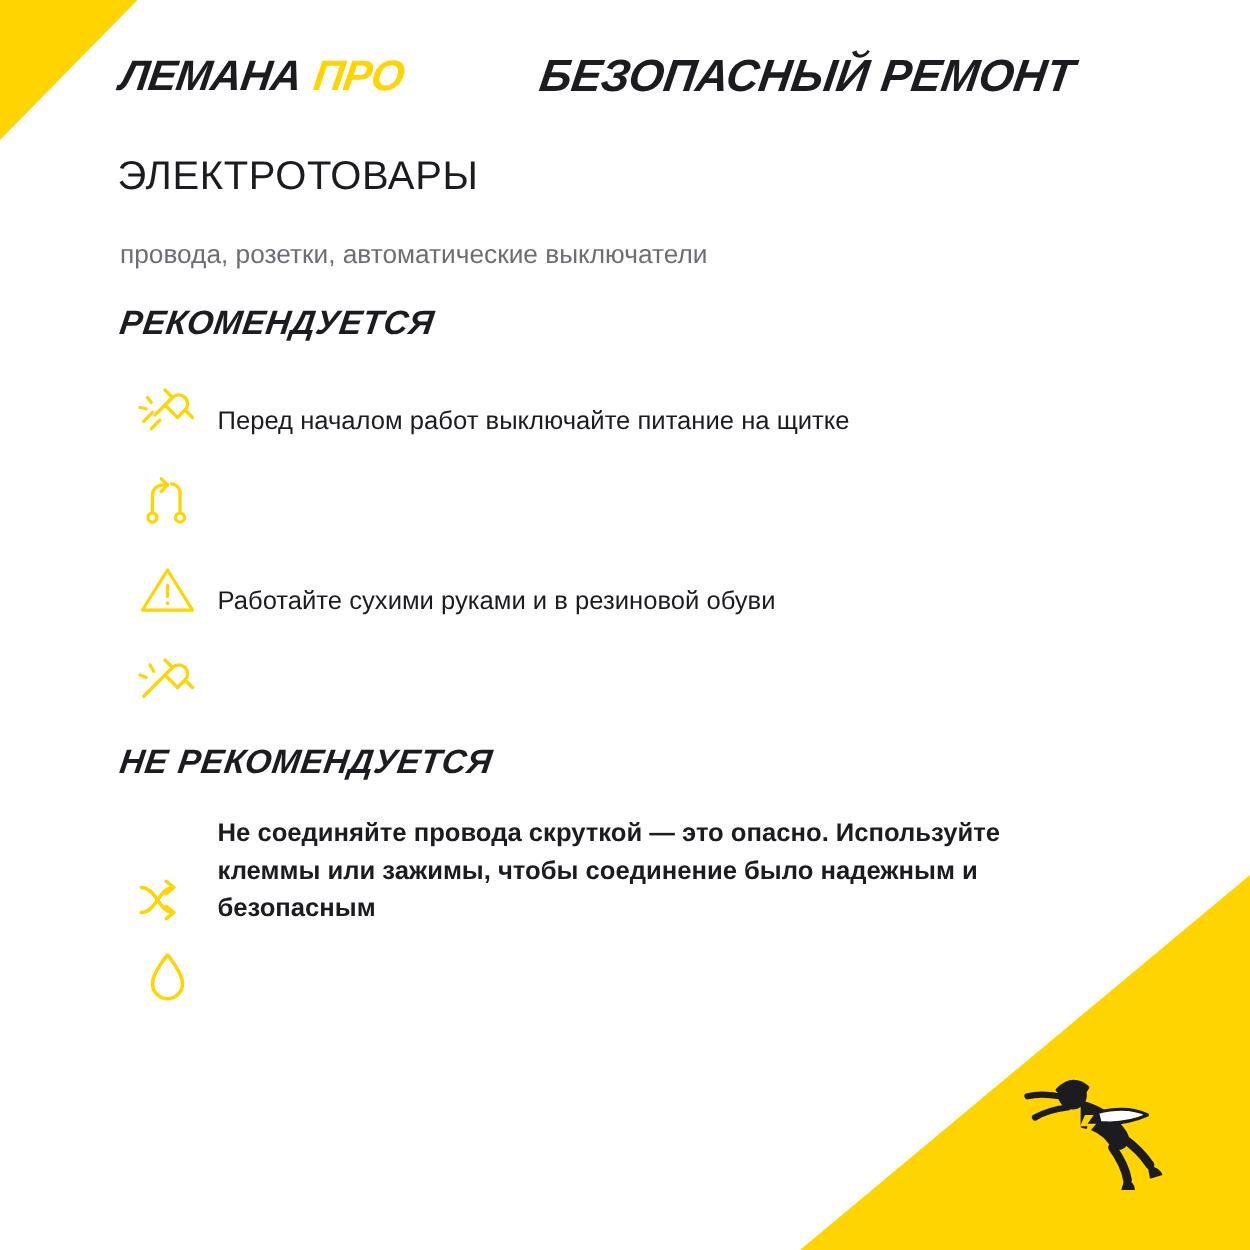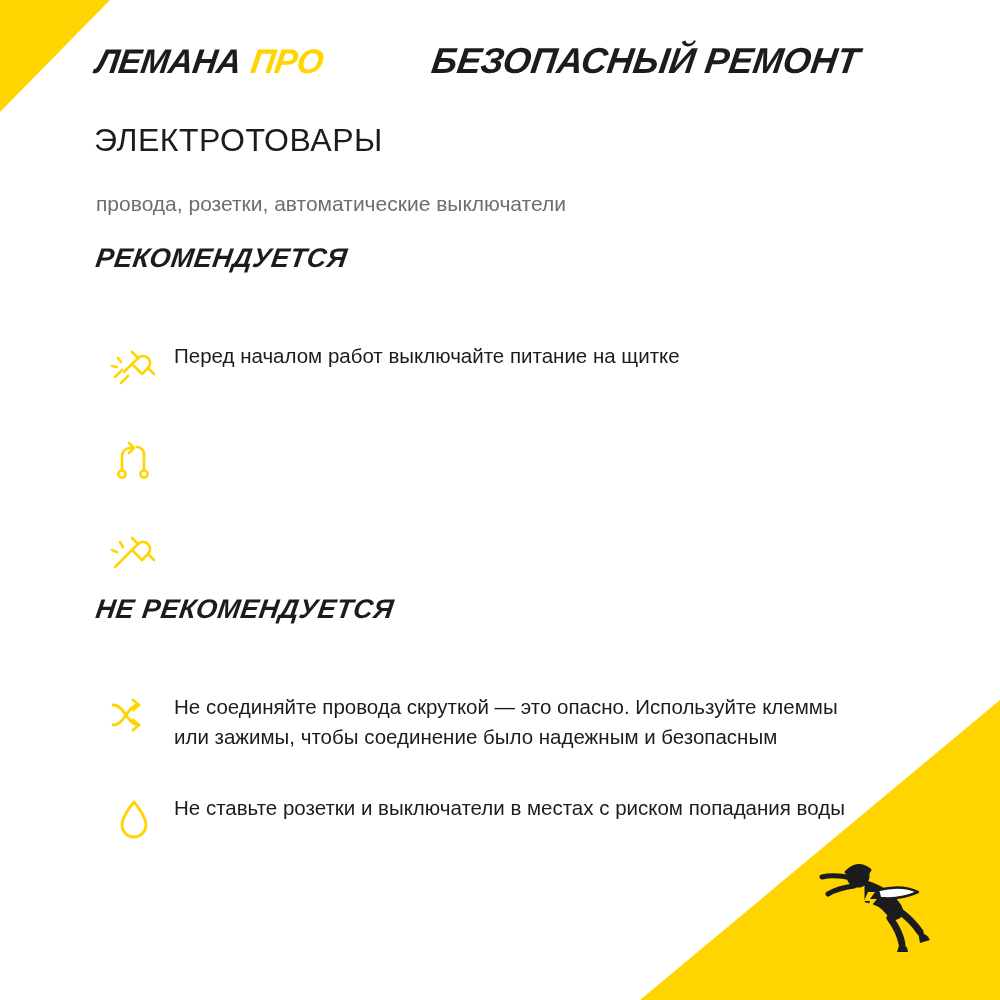--- a/index.html
+++ b/index.html
@@ -103,42 +103,41 @@
     font-weight: bold;
     font-style: italic;
     color: #1c1c20;
     letter-spacing: 0.5px;
     margin: 0 0 26px 2px;
     transform: skewX(-8deg);
     display: inline-block;
   }
   .item {
     display: flex;
-    align-items: flex-start;
+    align-items: flex-end;
     margin-bottom: 20px;
-    margin-top: 40px;
   }
   .item-icon {
     width: 80px;
     min-width: 80px;
     display: flex;
     justify-content: center;
     padding-top: 2px;
   }
   .item-text {
     font-size: 20.5px;
     line-height: 30px;
     color: #1c1c20;
     font-weight: 500;
     max-width: 700px;
     padding-top: 1px;
   }
   .item-do .item-text { font-weight: 500; }
   .section-dont .item { margin-bottom: 12px; }
-  .section-dont .item-text { font-weight: normal; font-size: 20.5px; }
+  .section-dont .item-text { font-weight: bold; font-size: 20.5px; }
   
   .mascot {
     position: absolute;
     right: 38px;
     bottom: 42px;
     width: 160px;
     height: 110px;
   }
 </style>
 </head>
@@ -183,20 +182,30 @@
           <path d="M14 36 V22 a8 8 0 0 1 8 -8 h4"></path>
           <path d="M26 14 l-5 -5 M26 14 l-5 5"></path>
           <path d="M36 36 V20"></path>
           <circle cx="14" cy="40" r="3.6"></circle>
           <circle cx="36" cy="40" r="3.6"></circle>
           <path d="M36 20 a7 7 0 0 0 -7 -7"></path>
         </svg>
       </div>
     </div>
 
+    <div class="item item-do">
+      <div class="item-icon">
+        <svg width="50" height="48" viewBox="0 0 50 48" fill="none" stroke="#FFD400" stroke-width="2.6" stroke-linecap="round" stroke-linejoin="round">
+          <path d="M25 8 L45 40 H5 Z"></path>
+          <path d="M25 20 V29"></path>
+          <circle cx="25" cy="34.5" r="1.5" fill="#FFD400" stroke="none"></circle>
+        </svg>
+      </div>
+      <div class="item-text">Работайте сухими руками и в резиновой обуви</div>
+    </div>
 
     <div class="item item-do">
       <div class="item-icon">
         <svg width="52" height="50" viewBox="0 0 52 50" fill="none" stroke="#FFD400" stroke-width="2.6" stroke-linecap="round" stroke-linejoin="round">
           <path d="M16 30 L24 22"></path>
           <path d="M24 22 L30 16 a7 7 0 0 1 10 10 l-6 6 z"></path>
           <path d="M30 16 l-6 -6"></path>
           <path d="M40 26 l6 6"></path>
           <path d="M16 30 l-9 9"></path>
           <path d="M12 14 l3 5"></path>
@@ -220,21 +229,20 @@
       </div>
       <div class="item-text">Не соединяйте провода скруткой — это опасно. Используйте клеммы или зажимы, чтобы соединение было надежным и безопасным</div>
     </div>
 
     <div class="item">
       <div class="item-icon">
         <svg width="40" height="50" viewBox="0 0 40 50" fill="none" stroke="#FFD400" stroke-width="2.8" stroke-linecap="round" stroke-linejoin="round">
           <path d="M20 8 C20 8 8 22 8 31 a12 12 0 0 0 24 0 C32 22 20 8 20 8 Z"></path>
         </svg>
       </div>
-      <div class="item-text">Не ставьте розетки и выключатели в местах с риском попадания воды</div>
     </div>
   </div>
 
   <div class="mascot">
     <svg width="160" height="110" viewBox="0 0 160 110" fill="none">
       <g stroke="#1c1c20" stroke-width="3" stroke-linecap="round" stroke-linejoin="round" fill="#1c1c20">
 
         <circle cx="56" cy="28" r="10" fill="#1c1c20"></circle>
         <path d="M44 24 q12 -12 24 -2 l-2 3 q-10 -7 -20 1 z" fill="#1c1c20"></path>
 

